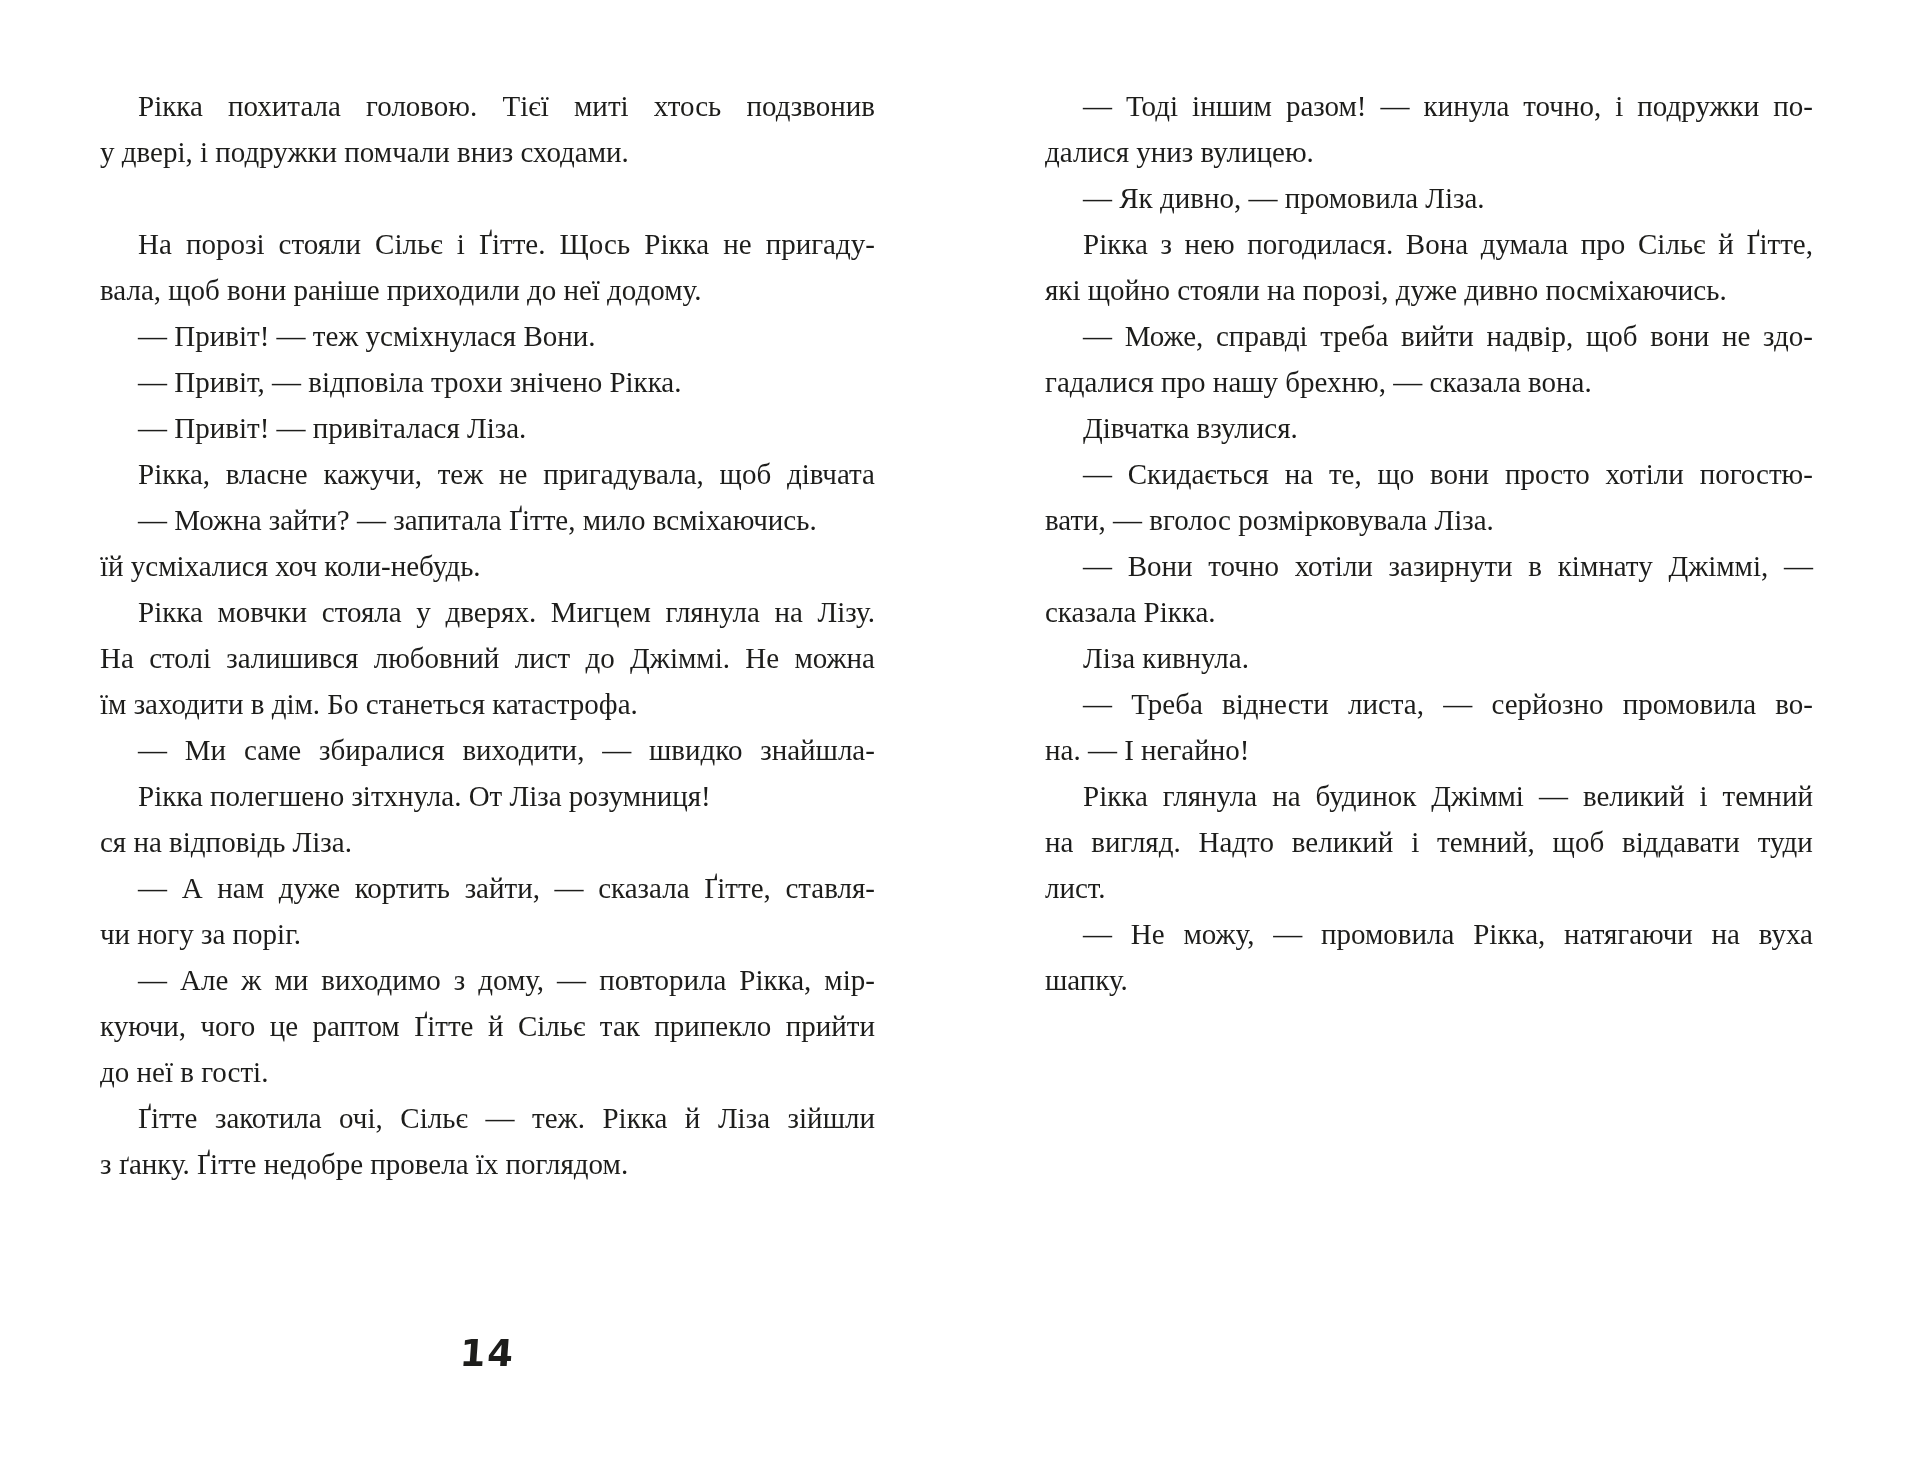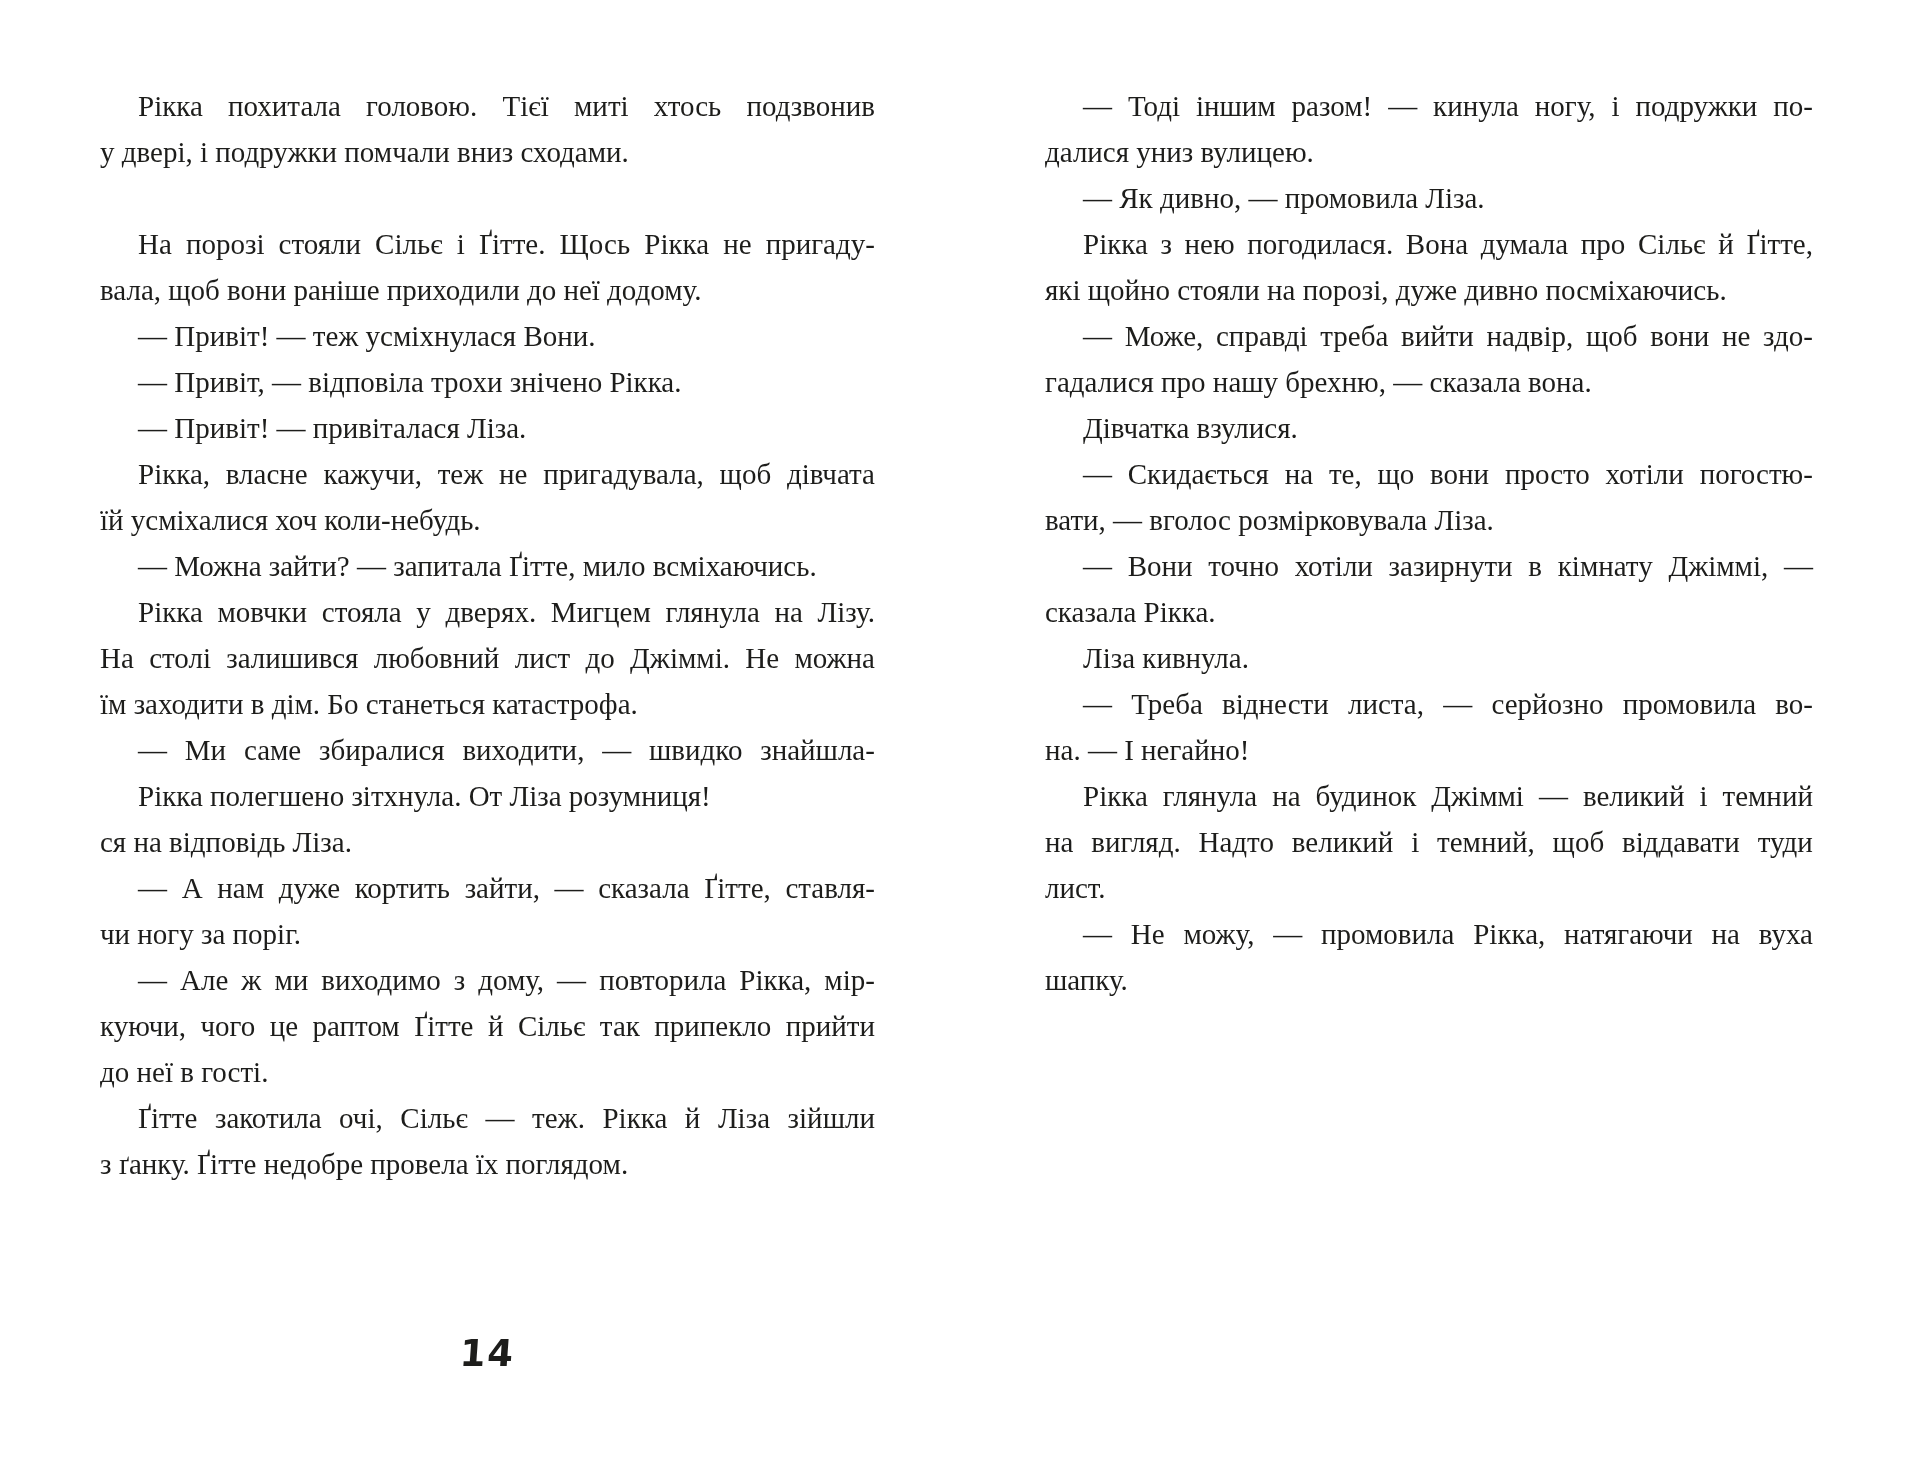--- a/index.html
+++ b/index.html
@@ -91,22 +91,22 @@
     <div class="line indent just">
       <span>Рікка,</span>
       <span>власне</span>
       <span>кажучи,</span>
       <span>теж</span>
       <span>не</span>
       <span>пригадувала,</span>
       <span>щоб</span>
       <span>дівчата</span>
     </div>
+    <div class="line indent">— Можна зайти? — запитала Ґітте, мило всміхаючись.</div>
     <div class="line">їй усміхалися хоч коли-небудь.</div>
-    <div class="line indent">— Можна зайти? — запитала Ґітте, мило всміхаючись.</div>
     <div class="line indent just">
       <span>Рікка</span>
       <span>мовчки</span>
       <span>стояла</span>
       <span>у</span>
       <span>дверях.</span>
       <span>Мигцем</span>
       <span>глянула</span>
       <span>на</span>
       <span>Лізу.</span>
@@ -190,21 +190,21 @@
   </div>
 
 <div id="right-page-text" class="text-block">
     <div class="line indent just">
       <span>—</span>
       <span>Тоді</span>
       <span>іншим</span>
       <span>разом!</span>
       <span>—</span>
       <span>кинула</span>
-      <span>ногу,</span>
+      <span>точно,</span>
       <span>і</span>
       <span>подружки</span>
       <span>по-</span>
     </div>
     <div class="line">далися униз вулицею.</div>
     <div class="line indent">— Як дивно, — промовила Ліза.</div>
     <div class="line indent just">
       <span>Рікка</span>
       <span>з</span>
       <span>нею</span>

